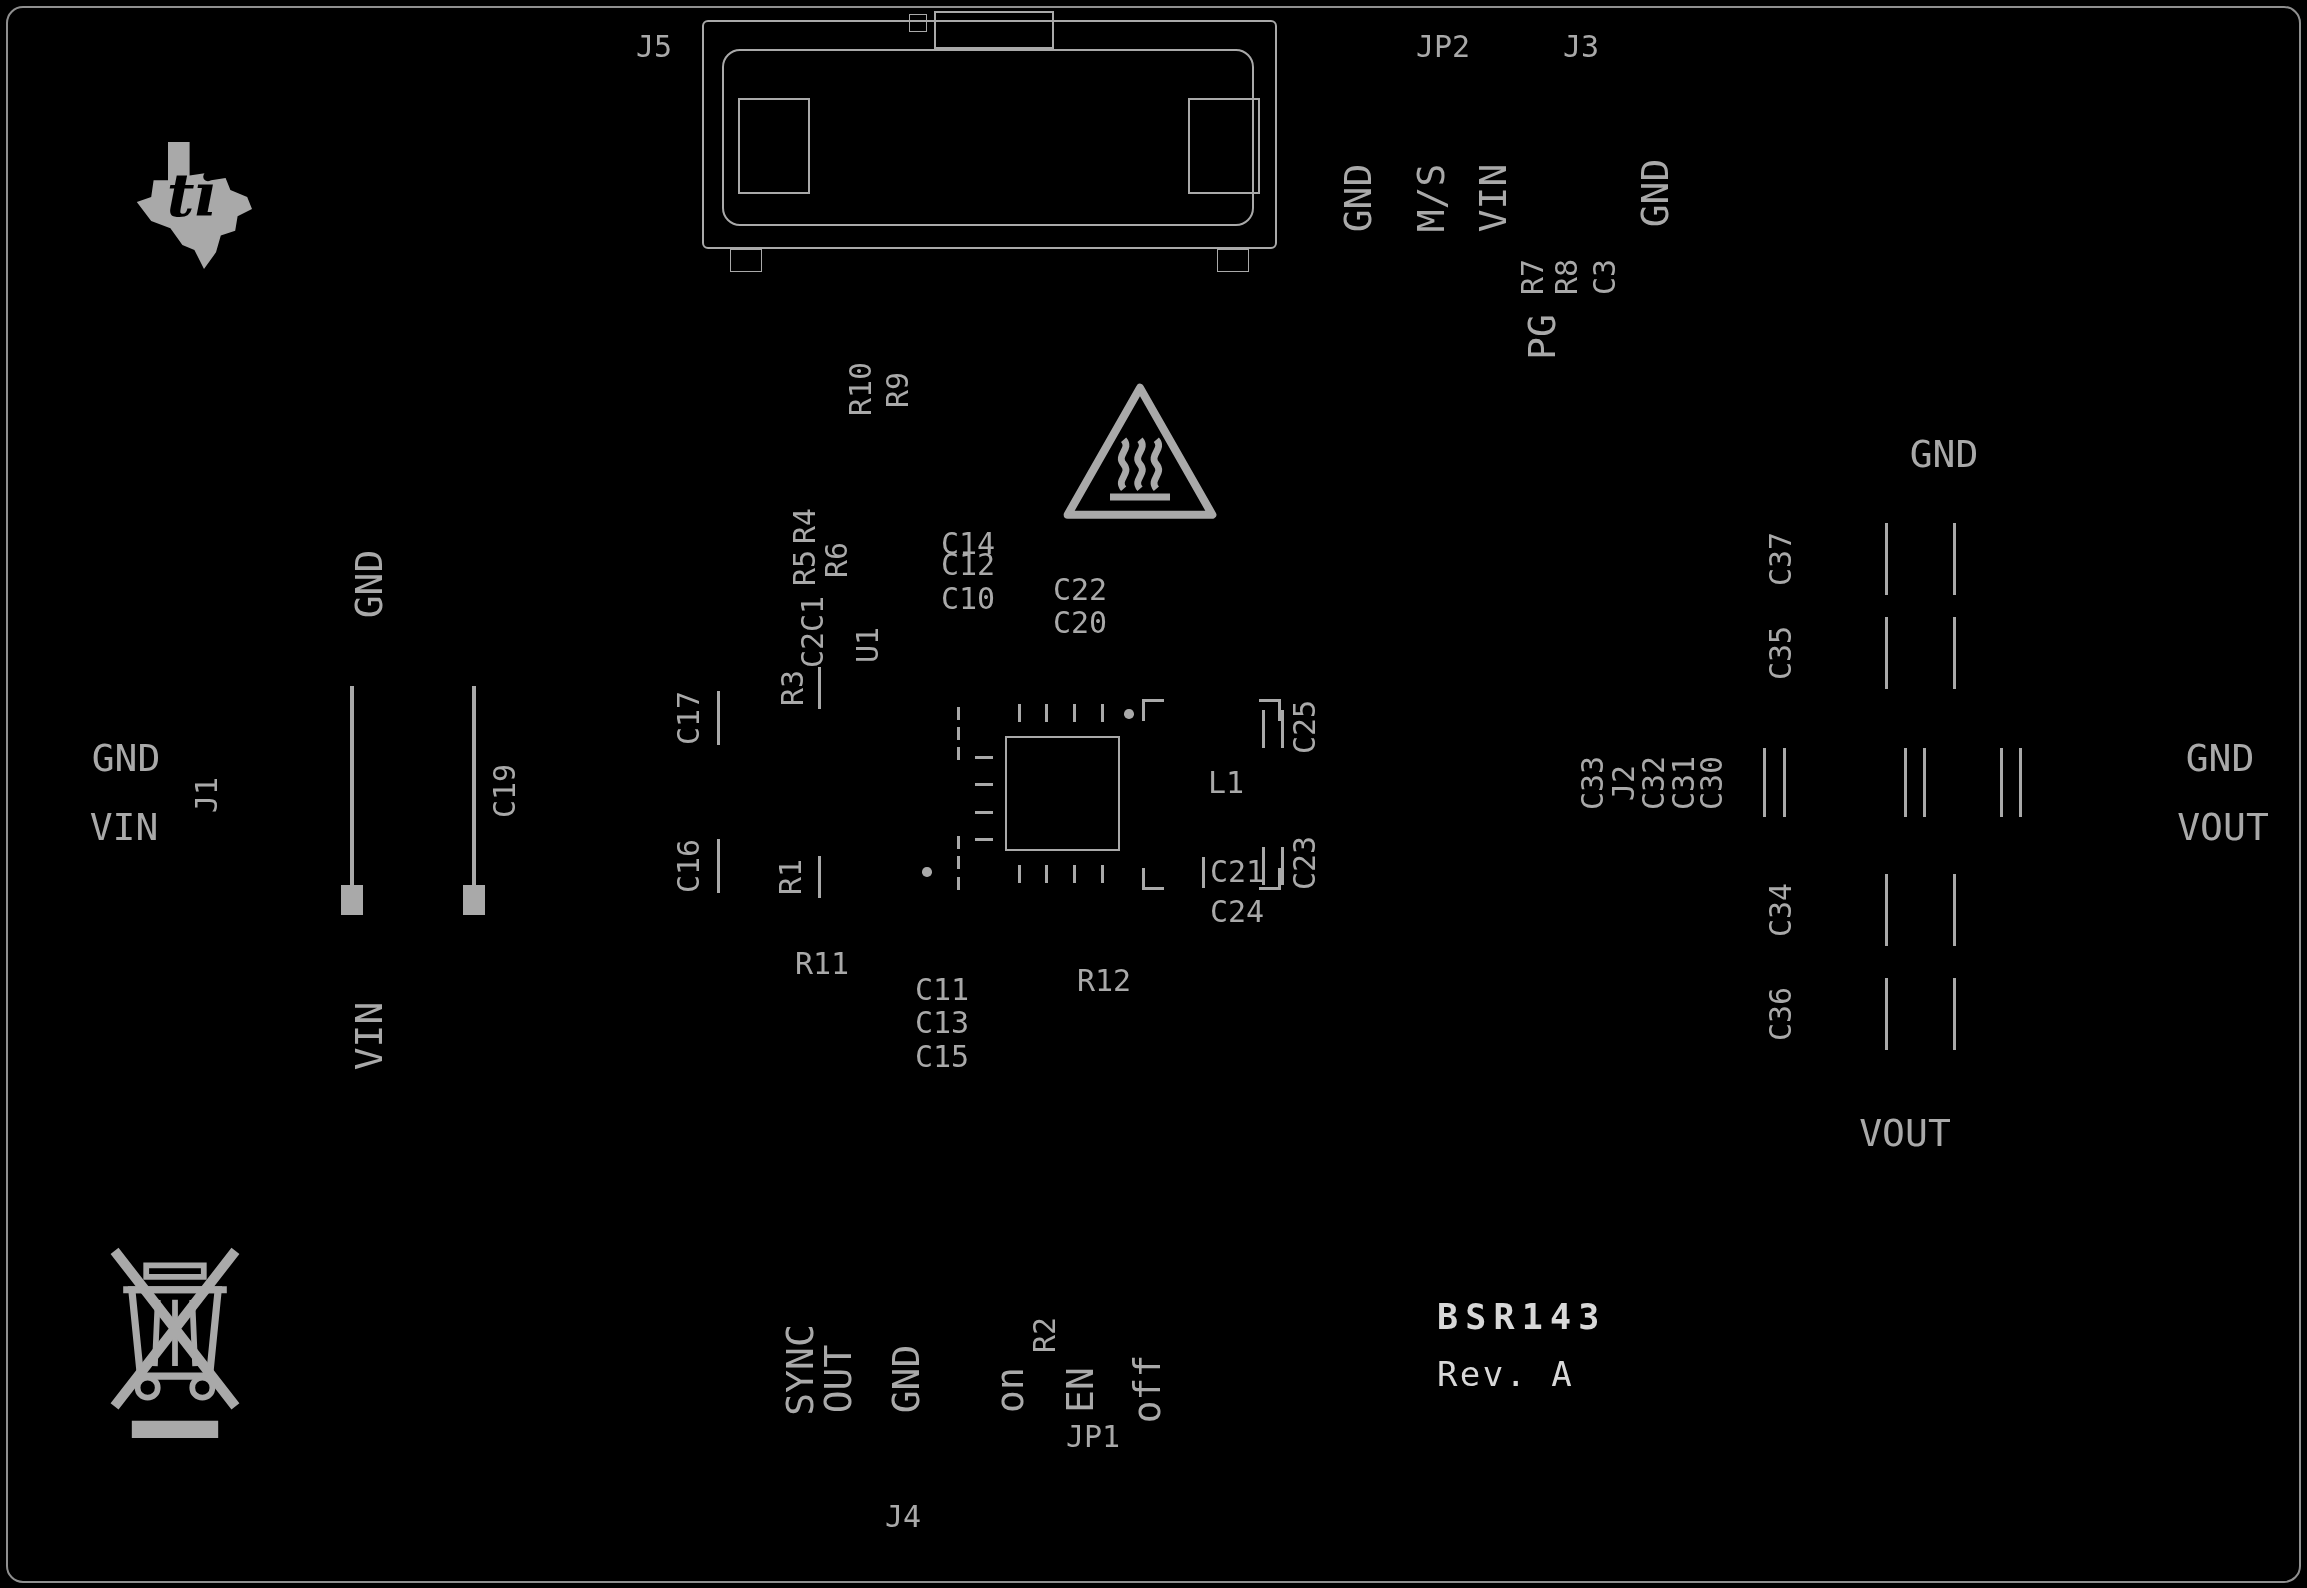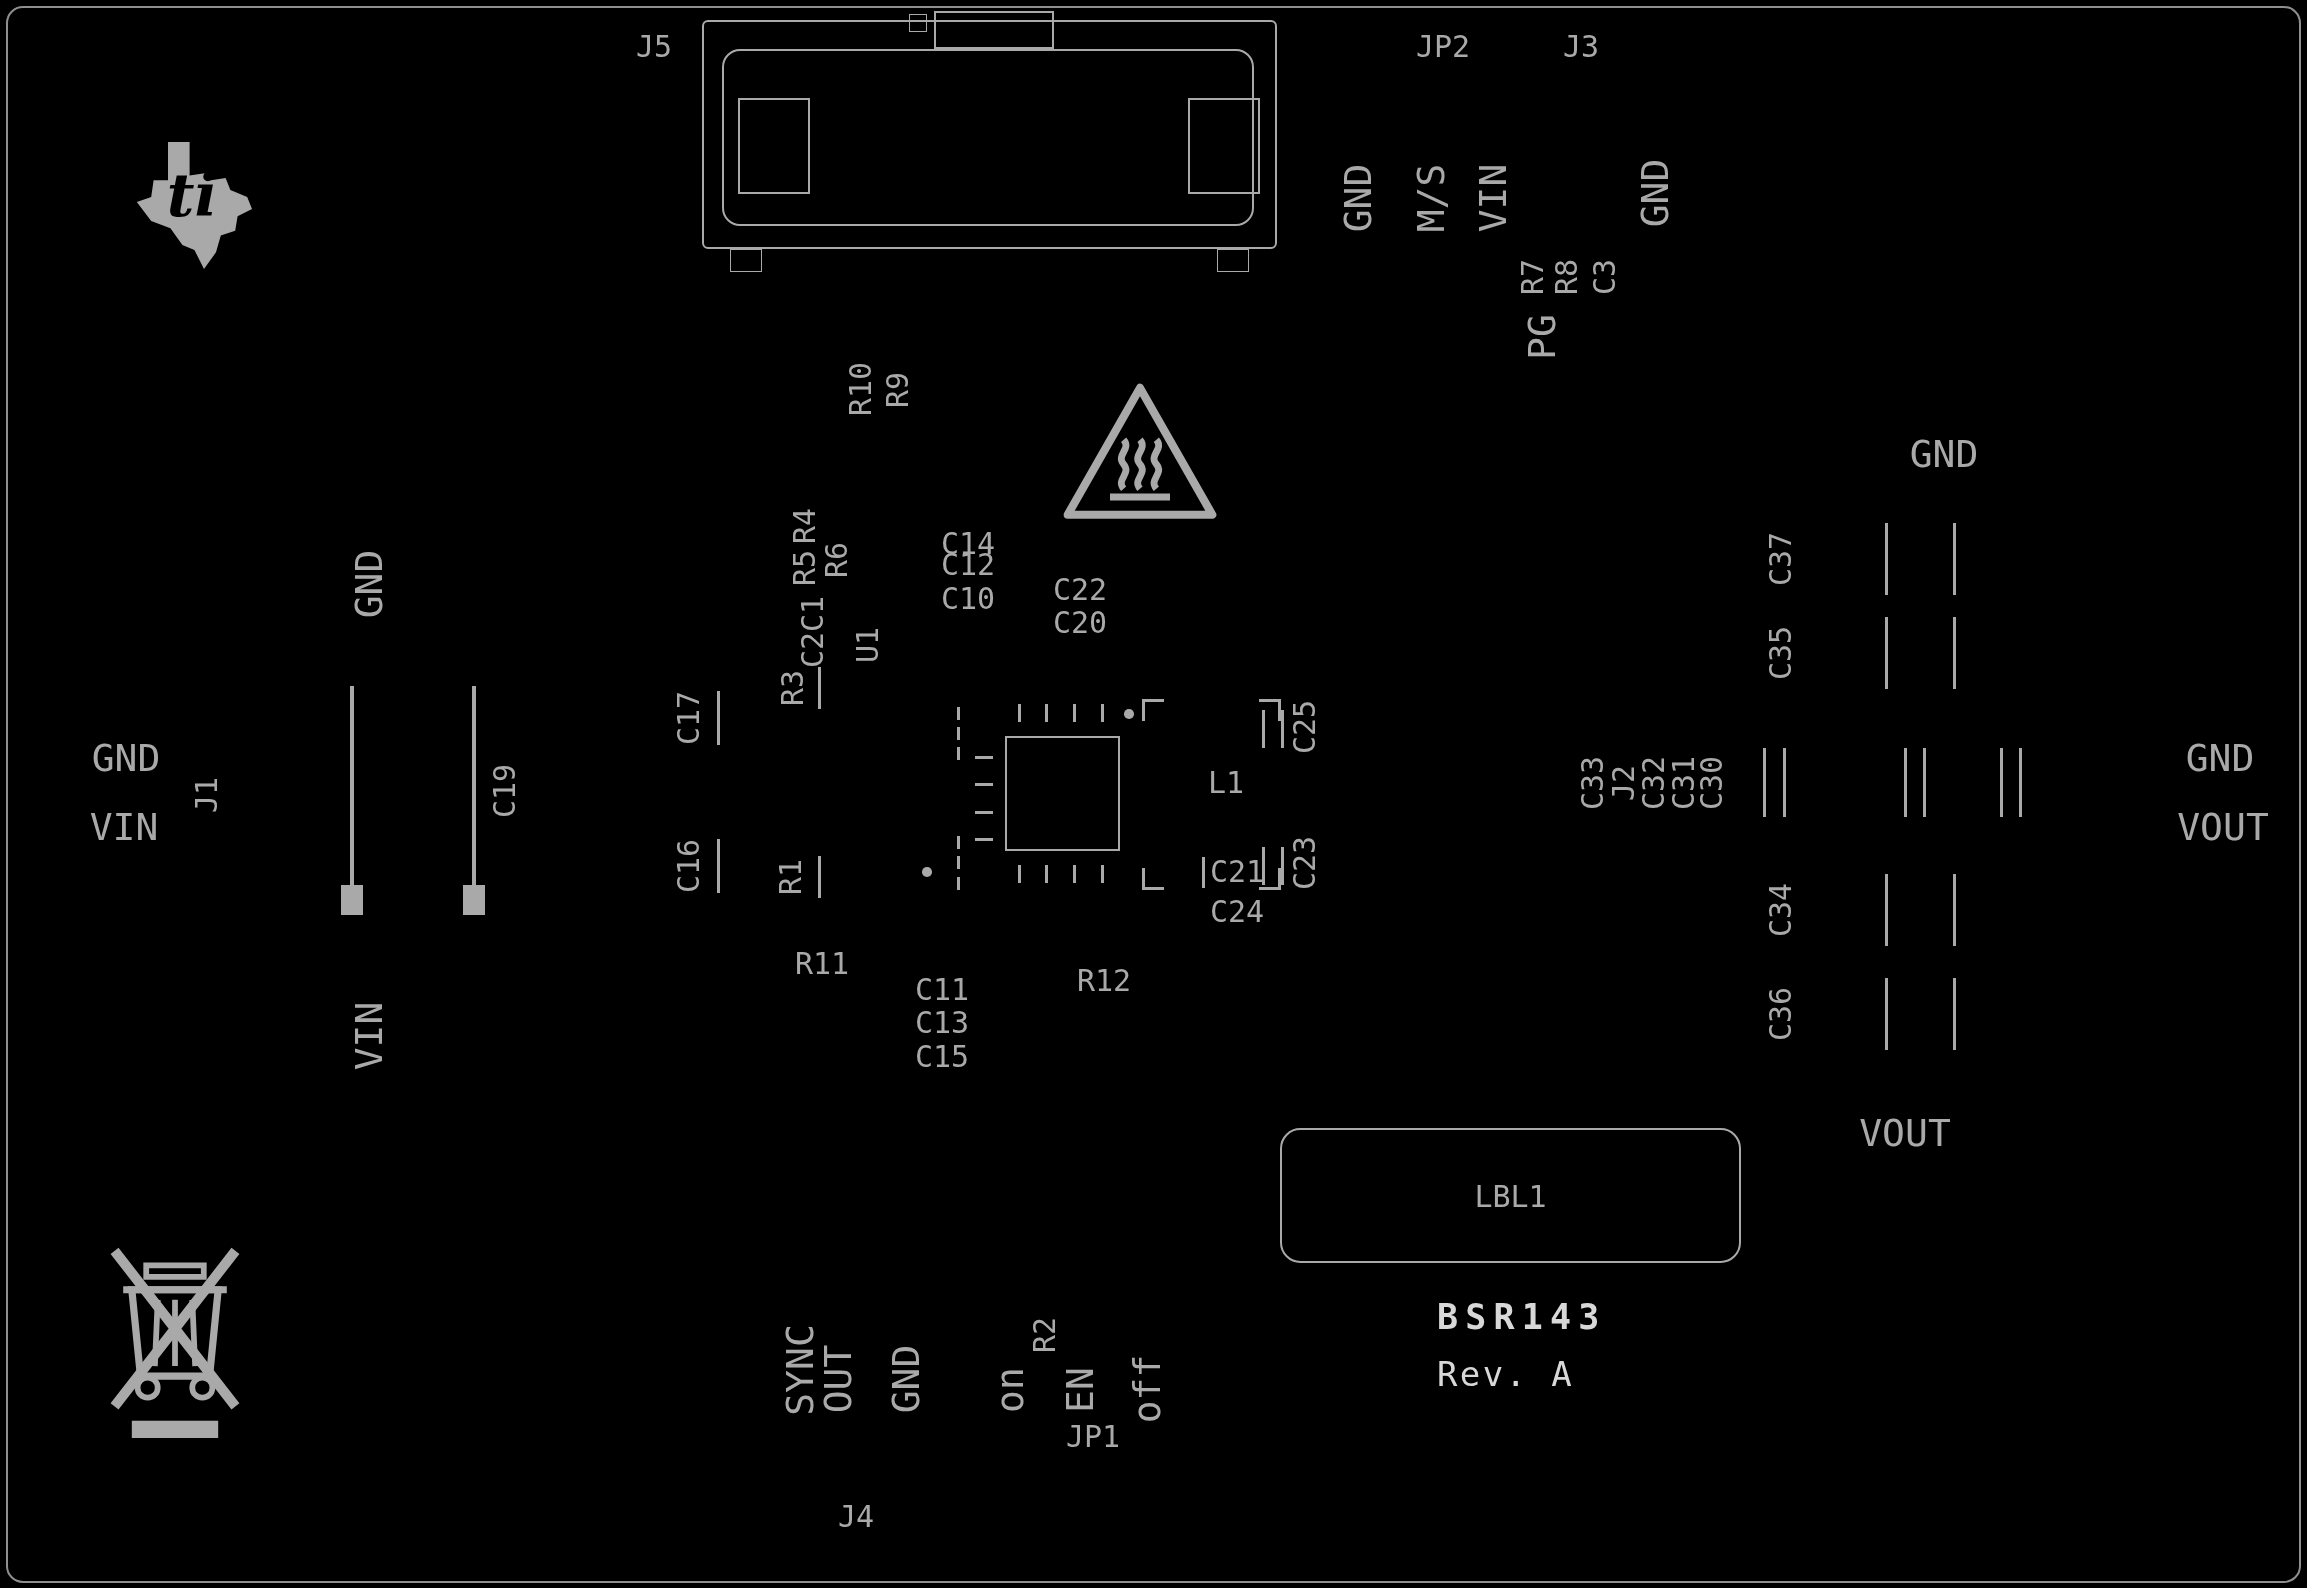--- a/index.html
+++ b/index.html
@@ -168,34 +168,31 @@
   <div class="mk" style="left:1885px;top:978px;width:3px;height:72px;"></div>
   <div class="mk" style="left:1953px;top:978px;width:3px;height:72px;"></div>
 
   <div class="mk" style="left:1763px;top:748px;width:3px;height:69px;"></div>
   <div class="mk" style="left:1783px;top:748px;width:3px;height:69px;"></div>
   <div class="mk" style="left:1904px;top:748px;width:3px;height:69px;"></div>
   <div class="mk" style="left:1923px;top:748px;width:3px;height:69px;"></div>
   <div class="mk" style="left:2000px;top:748px;width:3px;height:69px;"></div>
   <div class="mk" style="left:2019px;top:748px;width:3px;height:69px;"></div>
 
-  <div class="frame" style="left:1280px;top:1128px;width:461px;height:135px;border-radius:20.4px;">
-    <span class="lbl1-text">LBL1</span>
-  </div>
   <span class="txt id-text" style="left:1437px;top:1297px">BSR143</span>
   <span class="txt rev-text" style="left:1437px;top:1354px">Rev. A</span>
 
   <span class="lbl v sig" style="left:800px;top:1370px">SYNC</span>
   <span class="lbl v sig" style="left:838px;top:1379px">OUT</span>
   <span class="lbl v sig" style="left:906px;top:1379px">GND</span>
   <span class="lbl v sig" style="left:1010px;top:1390px">on</span>
   <span class="lbl v" style="left:1045px;top:1335px">R2</span>
   <span class="lbl v sig" style="left:1080px;top:1390px">EN</span>
   <span class="lbl v sig" style="left:1147px;top:1389px">off</span>
-  <span class="lbl" style="left:856px;top:1517px">J4</span>
+  <span class="lbl" style="left:903px;top:1517px">J4</span>
   <span class="lbl" style="left:1093px;top:1437px">JP1</span>
 
   <svg viewBox="0 0 100 148" style="left:103px;top:1225px" width="144" height="213">
     <path d="M30 28 H70 V36 H30 Z" fill="none" stroke="currentColor" stroke-width="4"></path>
     <path d="M14 45 H86" stroke="currentColor" stroke-width="5"></path>
     <path d="M20 45 L80 45 L74 105 L26 105 Z" fill="none" stroke="currentColor" stroke-width="5"></path>
     <path d="M38 52 L36 98 M50 52 L50 98 M62 52 L64 98" stroke="currentColor" stroke-width="4" fill="none"></path>
     <circle cx="31" cy="113" r="7" fill="none" stroke="currentColor" stroke-width="4"></circle>
     <circle cx="69" cy="113" r="7" fill="none" stroke="currentColor" stroke-width="4"></circle>
     <path d="M8 18 L92 126 M92 18 L8 126" stroke="currentColor" stroke-width="7"></path>

